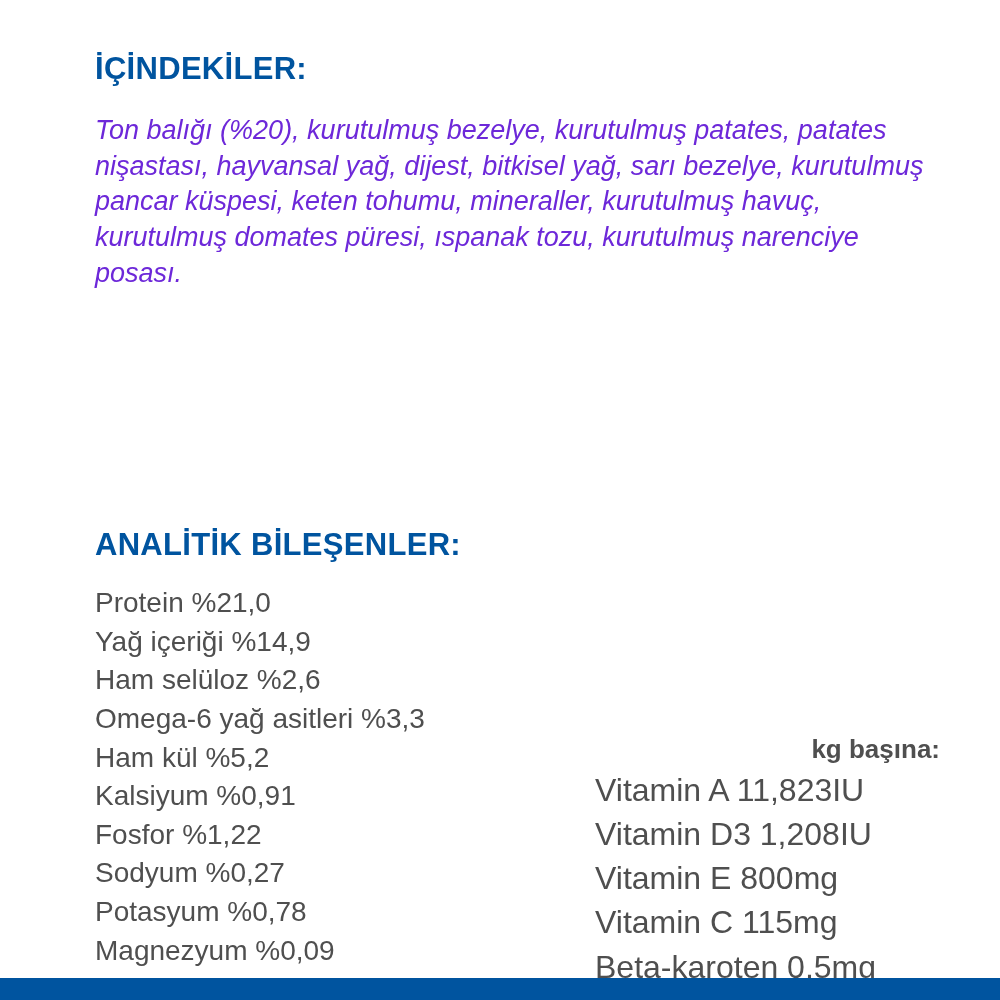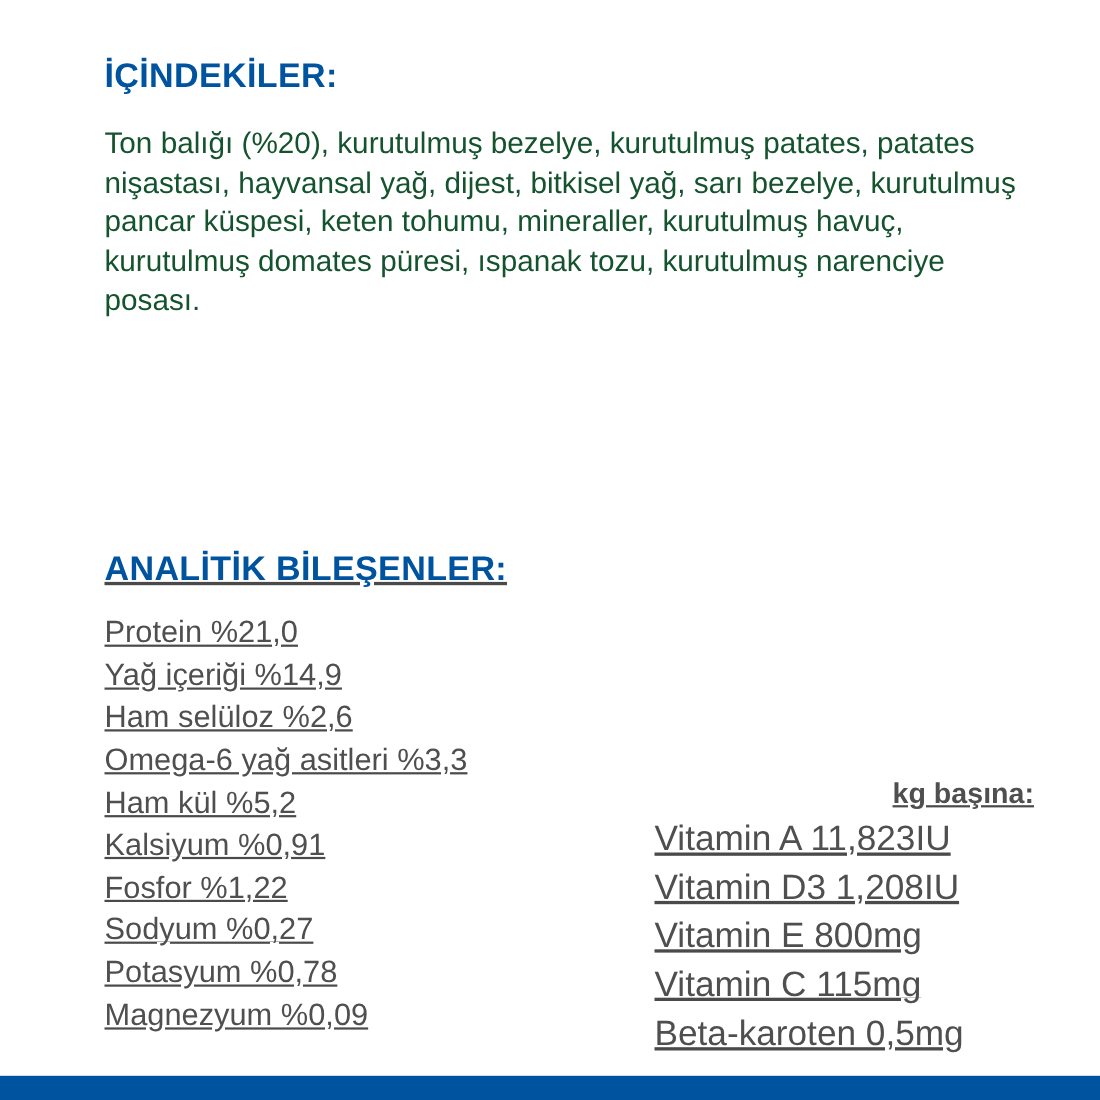--- a/index.html
+++ b/index.html
@@ -41,29 +41,29 @@
   }
 
   
   #ingredients-section {
     top: 52px;
   }
 
   .ingredients-text {
     font-size: 27px;
     line-height: 1.32;
-    color: #14532d;
+    color: #6d28d9;
     max-width: 860px;
     font-weight: 400;
+    font-style: italic;
   }
 
   
   #analytical-section {
-    top: 500px;
-    text-decoration: underline;
+    top: 528px;
   }
 
   .analytical-body {
     display: flex;
     flex-direction: row;
     align-items: flex-start;
     margin-top: 4px;
   }
 
   .col-left {

